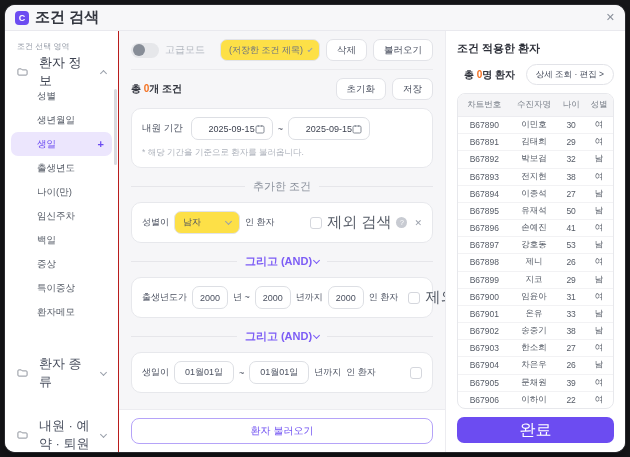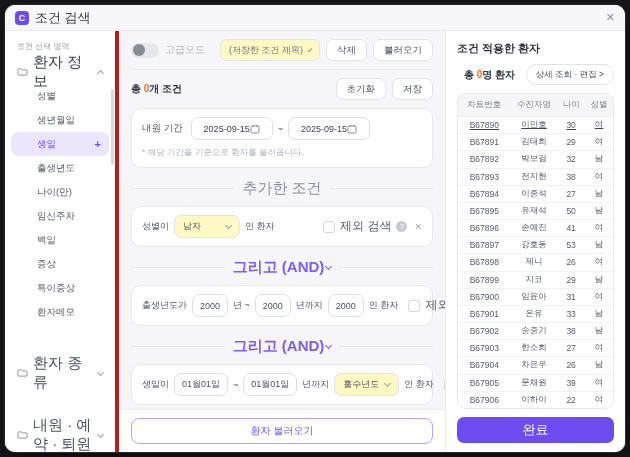--- a/index.html
+++ b/index.html
@@ -15,30 +15,30 @@
     background:#ffffff; border-radius:10px; overflow:hidden;
     box-shadow:0 0 0 1px #2a2a2e, 0 6px 18px rgba(0,0,0,.5);
     display:flex; flex-direction:column;
   }
   
   .titlebar{height:26px; background:#f7f7f9; border-bottom:1px solid #e9e9ee;
     display:flex; align-items:center; justify-content:space-between; padding:0 10px; flex:0 0 auto;}
   .tb-left{display:flex; align-items:center; gap:6px;}
   .logo{width:14px;height:14px;border-radius:4px;background:#6c4cf1;color:#fff;
     font-size:9px;font-weight:bold;display:flex;align-items:center;justify-content:center;}
-  .tb-title{font-size:13px;font-weight:normal;color:#33363f;}
+  .tb-title{font-size:15px;font-weight:bold;color:#33363f;}
   .close{font-size:11px;color:#8a909b;cursor:pointer;line-height:1;}
   
   .content{flex:1; display:flex; min-height:0;}
   
-  .sidebar{width:114px; flex:0 0 auto; background:#fff; border-right:4px solid #b91c1c;
+  .sidebar{width:114px; flex:0 0 auto; background:#fff; border-right:1px solid #b91c1c;
     padding:10px 6px 6px 6px; position:relative; overflow:hidden;}
   .side-section{font-size:8px;color:#9aa0ab;margin:0 6px 8px 6px;}
-  .side-group,.side-folder{display:flex;align-items:center;gap:5px;height:24px;
-    padding:0 6px;font-size:15px;color:#3d4250;cursor:pointer;}
+  .side-group,.side-folder{display:flex;align-items:center;gap:11px;height:24px;
+    padding:0 6px;font-size:13px;color:#3d4250;cursor:pointer;}
   .side-folder{height:26px;color:#4b5160;margin-top:36px;}
   .side-group .grow,.side-folder .grow{flex:1;}
   .side-item{height:24px;display:flex;align-items:center;padding:0 8px 0 26px;
     font-size:9.5px;color:#555b66;border-radius:7px;cursor:pointer;}
   .side-item .grow{flex:1;}
   .side-item.sel{background:#ece6fd;color:#6c4cf1;}
   .side-item .plus{color:#6c4cf1;font-size:11px;font-weight:bold;}
   .chev{display:inline-block;width:5px;height:5px;border-right:1.3px solid #9aa0ab;
     border-bottom:1.3px solid #9aa0ab;transform:rotate(45deg);margin-top:-2px;}
   .chev.up{transform:rotate(-135deg);margin-top:3px;}
@@ -49,64 +49,64 @@
   .main{flex:1;min-width:0;background:#f6f6f8;display:flex;flex-direction:column;}
   .main-scroll{flex:1;padding:8px 12px 0 12px;overflow:hidden;}
   .row{display:flex;align-items:center;justify-content:space-between;}
   .toggle-wrap{display:flex;align-items:center;gap:6px;}
   .toggle{width:28px;height:15px;border-radius:8px;background:#e6e7ea;position:relative;}
   .knob{position:absolute;left:2px;top:1.5px;width:12px;height:12px;border-radius:50%;background:#878d97;}
   .toggle-label{font-size:10px;color:#b3b8c0;}
   .top-actions{display:flex;align-items:center;gap:6px;}
   .btn{height:22px;padding:0 10px;border-radius:7px;border:1px solid #e2e3e8;background:#fff;
     font-size:9.5px;color:#4b5160;font-family:inherit;cursor:pointer;white-space:nowrap;}
-  .select{height:22px;border-radius:7px;border:1px solid #e2e3e8;background:#fef9c3;
+  .select{height:22px;border-radius:7px;border:1px solid #e2e3e8;background:#fde047;
     display:flex;align-items:center;gap:6px;padding:0 8px;font-size:9px;color:#6b7280;cursor:pointer;white-space:nowrap;}
   .saved-select{width:100px;justify-content:space-between;}
   .hline{height:1px;background:#ebebee;margin:8px 0;}
   .count{font-size:10px;font-weight:bold;color:#33363f;}
   .orange{color:#f4701f;}
   .card{background:#fff;border:1px solid #e7e8ec;border-radius:10px;padding:8px 10px;margin-top:8px;}
   .cond-line{display:flex;align-items:center;gap:5px;}
   .clabel{font-size:9px;color:#4b5160;white-space:nowrap;}
   .cinput,.dateinput{height:23px;border:1px solid #dddfe4;border-radius:7px;background:#fff;
-    display:flex;align-items:center;justify-content:center;padding:0 7px;font-size:9px;color:#3d4250;}
+    display:flex;align-items:center;justify-content:flex-end;padding:0 7px;font-size:9px;color:#3d4250;}
   .dateinput{width:82px;}
   .note{font-size:8.5px;color:#aeb3bc;margin-top:7px;}
   .divider{display:flex;align-items:center;gap:8px;margin-top:11px;}
   .divider .dline{flex:1;height:1px;background:#e6e6ea;}
-  .divider .dtext{font-size:15px;color:#8a909b;white-space:nowrap;}
+  .divider .dtext{font-size:11px;color:#8a909b;white-space:nowrap;}
   .divider.and .dtext{color:#7c5cf5;font-weight:bold;display:flex;align-items:center;gap:2px;}
   .spacer{flex:1;}
   .cb{width:12px;height:12px;border:1px solid #d5d7dd;border-radius:3px;background:#fff;flex:0 0 auto;}
-  .ex-label{font-size:12px;color:#555b66;white-space:nowrap;}
+  .ex-label{font-size:15px;color:#555b66;white-space:nowrap;}
   .help{width:11px;height:11px;border-radius:50%;background:#c8cbd2;color:#fff;font-size:7px;
     display:flex;align-items:center;justify-content:center;flex:0 0 auto;}
   .xclose{font-size:9px;color:#9aa0ab;margin-left:2px;cursor:pointer;}
   .main-footer{flex:0 0 auto;background:#fff;border-top:1px solid #ececf0;padding:8px 12px;}
   .load-patients{width:100%;height:26px;border-radius:8px;border:1px solid #b5a3f8;background:#fff;
     color:#6c4cf1;font-size:10px;font-family:inherit;cursor:pointer;}
   
   .panel{width:180px;flex:0 0 auto;background:#fff;border-left:1px solid #ececf0;
     padding:10px 11px 9px 11px;display:flex;flex-direction:column;min-height:0;}
   .panel-title{font-size:11px;font-weight:bold;color:#2e313a;}
   .panel-count-row{margin-top:8px;margin-left:7px;}
   .detail-btn{height:21px;padding:0 9px;border-radius:11px;border:1px solid #e2e3e8;background:#fff;
     font-size:8.5px;color:#4b5160;font-family:inherit;cursor:pointer;white-space:nowrap;}
   .ptable{flex:1;margin-top:8px;border:1px solid #e7e8ec;border-radius:8px;overflow:hidden;
     display:flex;flex-direction:column;min-height:0;}
   .thead{display:flex;background:#f5f5f7;border-bottom:1px solid #ececf0;flex:0 0 auto;}
   .thead .tc{font-size:8.5px;color:#7a808a;padding:5px 0;}
   .tbody{flex:1;display:flex;flex-direction:column;min-height:0;}
   .trow{display:flex;flex:1;align-items:center;border-top:1px solid #f2f2f4;}
-  .trow:first-child{border-top:none;text-decoration:underline;}
+  .trow:first-child{border-top:none;}
   .tc{text-align:center;font-size:8.5px;color:#555b66;}
   .tc0{width:34%;} .tc1{width:30%;} .tc2{width:18%;} .tc3{width:18%;}
   .done-btn{flex:0 0 auto;margin-top:8px;height:26px;border:none;border-radius:7px;background:#6c4cf1;
-    color:#fff;font-size:13px;font-family:inherit;cursor:pointer;}
+    color:#fff;font-size:16px;font-family:inherit;cursor:pointer;}
   svg{display:block;}
 </style>
 </head>
 <body>
 
 <div class="window">
 
   <div class="titlebar">
     <div class="tb-left">
       <div class="logo">C</div>
@@ -308,24 +308,20 @@
               <div class="cond-line">
                 <div class="clabel">생일이</div>
                 <div class="cinput" style="width: 60px; justify-content: center;">
                   <div class="clabel">01월01일</div>
                 </div>
                 <div class="clabel">~</div>
                 <div class="cinput" style="width: 60px; justify-content: center;">
                   <div class="clabel">01월01일</div>
                 </div>
                 <div class="clabel">년까지</div>
-                <div class="select" style="width: 66px; height: 23px; justify-content: space-between;">
-                  <div class="clabel">홀수년도</div>
-                  <span class="chev"></span>
-                </div>
                 <div class="clabel">인 환자</div>
                 <div class="spacer"></div>
                 <span class="cb"></span>
               </div>
             </div>
           </div>
       </div>
 
       <div class="main-footer">
         <button class="load-patients">환자 불러오기</button>

